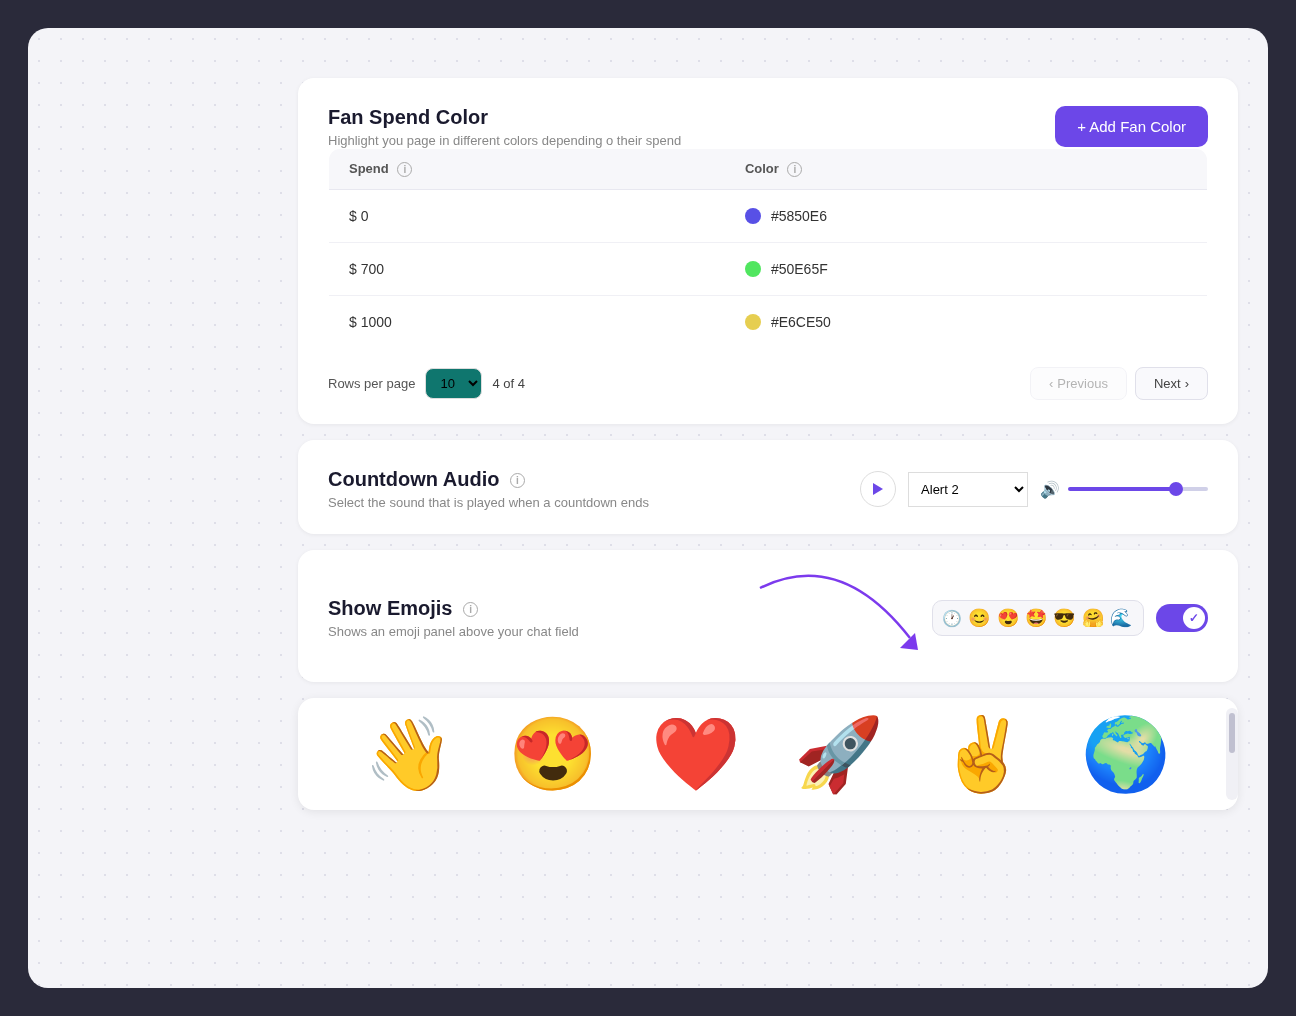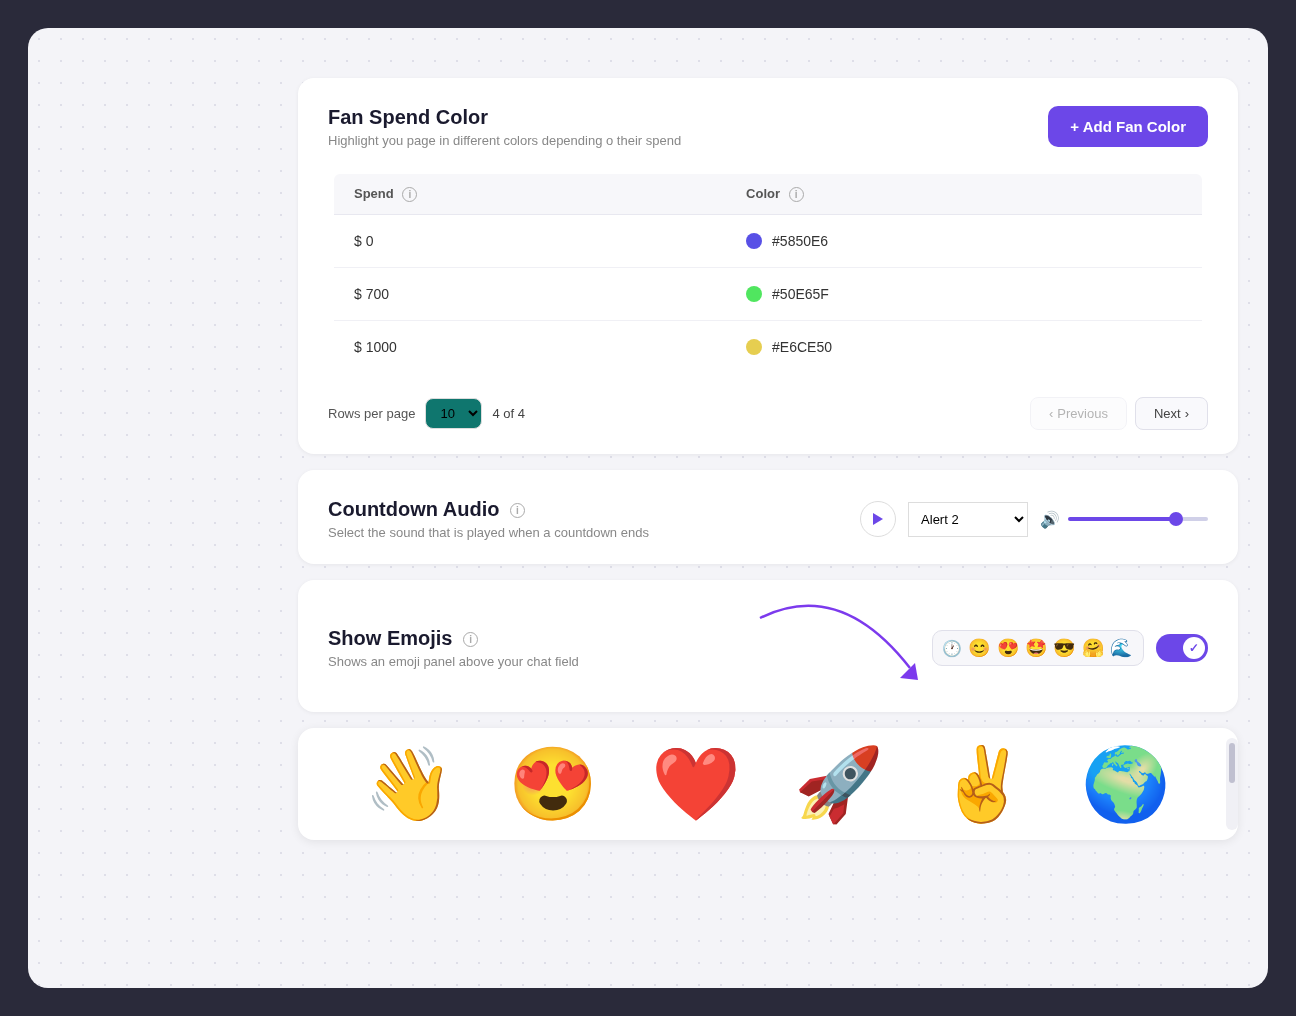--- a/index.html
+++ b/index.html
@@ -52,53 +52,52 @@
       background: #fff;
       border-radius: 16px;
       padding: 28px 30px 24px;
       margin-bottom: 16px;
       box-shadow: 0 1px 4px rgba(0,0,0,0.06);
     }
     .section-header {
       display: flex;
       align-items: flex-start;
       justify-content: space-between;
-      margin-bottom: 20px;
     }
     .section-title-block {}
     .section-title {
       font-size: 20px;
       font-weight: 700;
       color: #1a1a2e;
       margin-bottom: 4px;
     }
     .section-subtitle {
       font-size: 13px;
       color: #888;
     }
     .add-btn {
       background: #6c47e8;
       color: #fff;
       border: none;
       border-radius: 10px;
       padding: 12px 22px;
       font-size: 15px;
-      font-weight: 700;
+      font-weight: 400;
       cursor: pointer;
       white-space: nowrap;
       display: flex;
       align-items: center;
       gap: 6px;
     }
 
     
     .data-table {
       width: 100%;
       border-collapse: collapse;
-      border: 6px solid #0369a1;
+      border: 1px solid #0369a1;
       border-radius: 12px;
       overflow: hidden;
     }
     .data-table th {
       background: #f7f7fa;
       padding: 12px 20px;
       text-align: left;
       font-size: 13px;
       font-weight: 600;
       color: #555;

